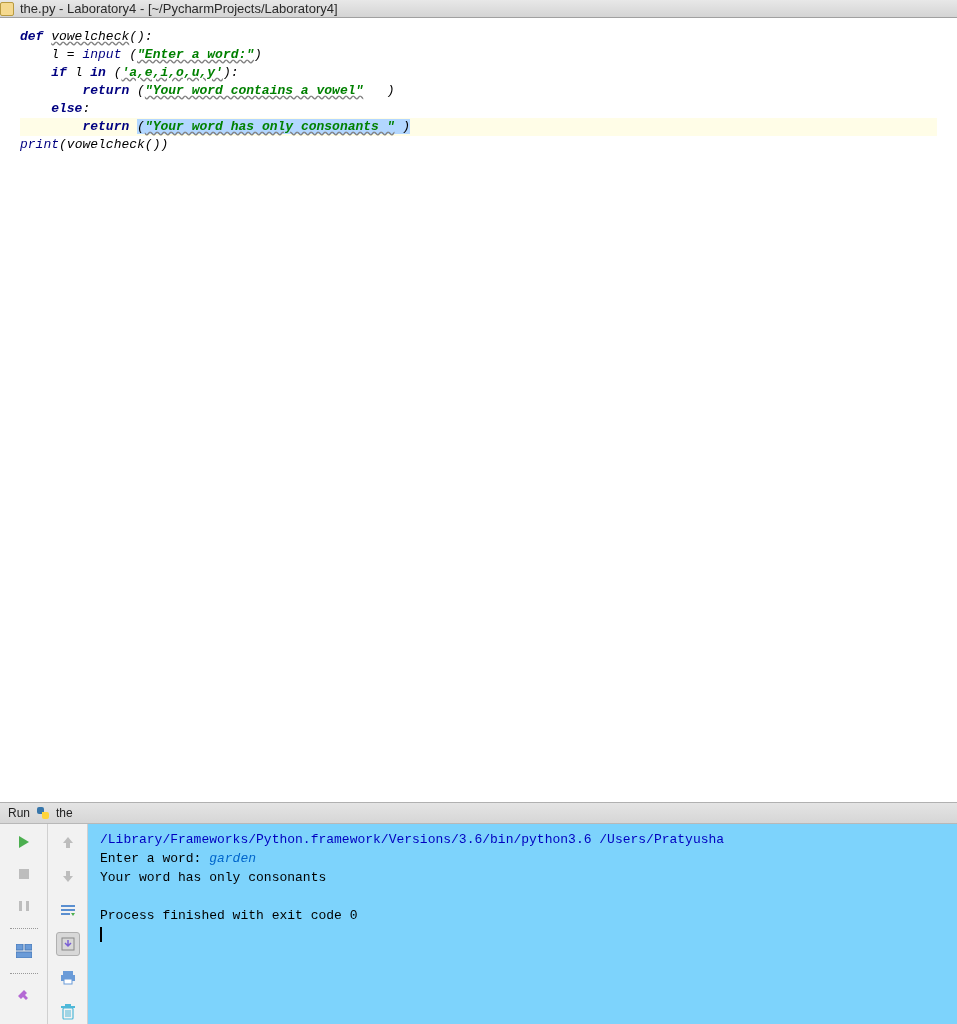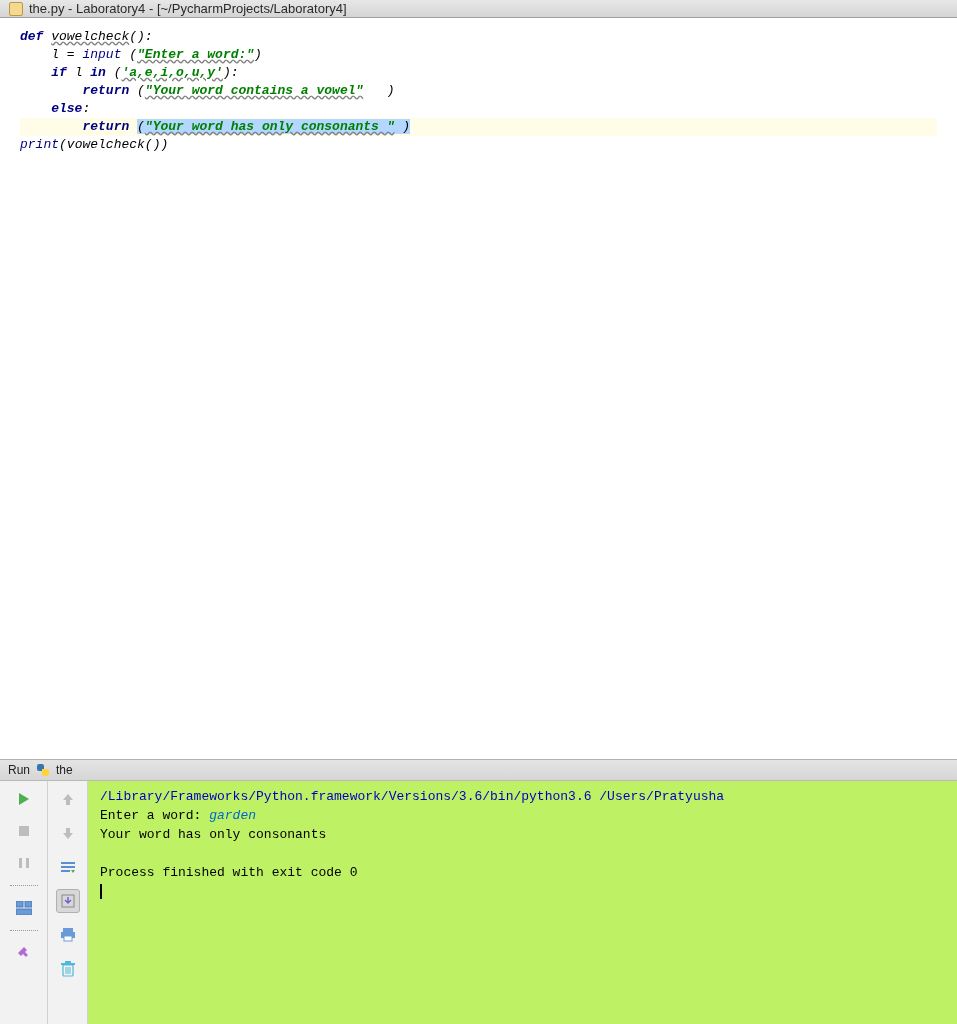--- a/index.html
+++ b/index.html
@@ -9,21 +9,21 @@
   background: #fff;
   width: 957px;
   height: 1024px;
   overflow: hidden;
   display: flex;
   flex-direction: column;
 }
 .titlebar {
   background: linear-gradient(#e8e8e8, #d4d4d4);
   border-bottom: 1px solid #a0a0a0;
-  padding: 2px 9px;
+  padding: 2px 0;
   font-family: -apple-system, "Helvetica Neue", sans-serif;
   font-size: 13px;
   color: #2a2a2a;
   display: flex;
   align-items: center;
   gap: 6px;
   height: 18px;
   overflow: hidden;
 }
 .app-icon {
@@ -82,22 +82,22 @@
 .py-icon::after {
   content: "";
   position: absolute;
   width: 7px; height: 7px;
   background: #ffd43b;
   border-radius: 0 2px 2px 2px;
   bottom: 1px; right: 1px;
 }
 .run-area {
   display: flex;
-  background: #bef264;
-  height: 243px;
+  background: #7dd3fc;
+  height: 200px;
 }
 .run-gutter {
   width: 48px;
   background: #f2f2f2;
   border-right: 1px solid #d0d0d0;
   display: flex;
   flex-direction: column;
   align-items: center;
   padding-top: 6px;
   gap: 8px;

